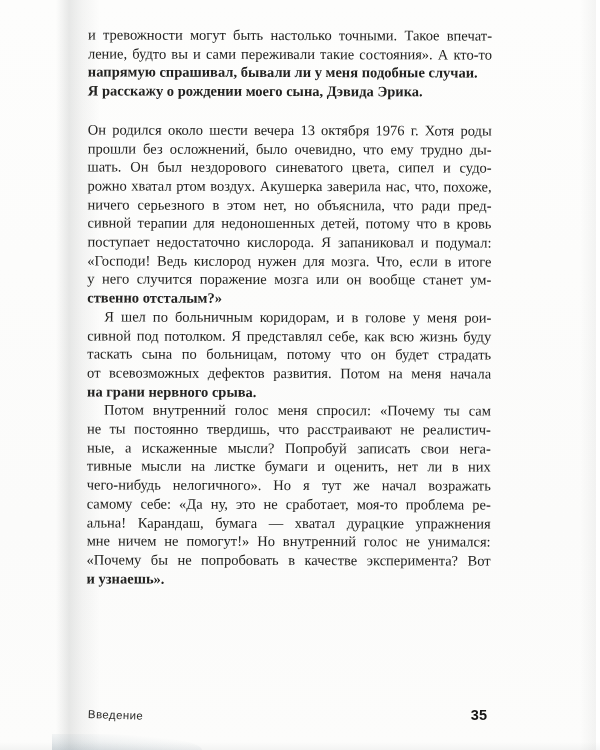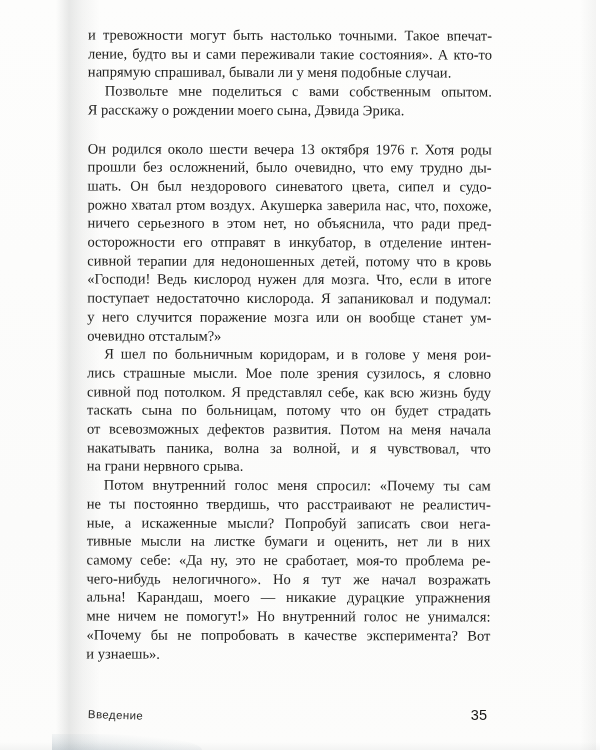--- a/index.html
+++ b/index.html
@@ -76,21 +76,21 @@
     transform: rotate(0.15deg);
     transform-origin: 50% 0;
   }
   .para { margin: 0; }
   .para.gap-before { margin-top: 20px; }
   .line {
     text-align: justify;
     text-align-last: justify;
     white-space: normal;
   }
-  .line.last-line { text-align-last: left; }
+  .line.last-line { text-align-last: left; font-weight: bold; }
   .line.indented { text-indent: 17px; }
 
   .footer {
     position: absolute;
     left: 88px;
     top: 708px;
     width: 404px;
     display: flex;
     justify-content: space-between;
     align-items: flex-start;
@@ -99,21 +99,21 @@
     font-family: "Liberation Sans", sans-serif;
     font-size: 11.5px;
     letter-spacing: 0.4px;
     color: #2e2e2c;
     transform: rotate(1.8deg);
     transform-origin: 0 50%;
   }
   .page-number {
     font-family: "Liberation Sans", sans-serif;
     font-size: 14.5px;
-    font-weight: normal;
+    font-weight: bold;
     color: #161616;
     margin-right: 5px;
     line-height: 14px;
   }
 </style>
 </head>
 <body>
 
 <div class="photo">
   <div class="curve-shadow-left"></div>
@@ -121,53 +121,49 @@
   <div class="corner-shadow"></div>
   <div class="bottom-strip"></div>
 
   <div class="text-block">
       <div class="para">
         <div class="line">и тревожности могут быть настолько точными. Такое впечат-</div>
         <div class="line">ление, будто вы и сами переживали такие состояния». А кто-то</div>
         <div class="line last-line">напрямую спрашивал, бывали ли у меня подобные случаи.</div>
       </div>
       <div class="para">
-        <div class="line indented">Позвольте мне поделиться с вами собственным опытом.</div>
         <div class="line last-line">Я расскажу о рождении моего сына, Дэвида Эрика.</div>
       </div>
       <div class="para gap-before">
         <div class="line">Он родился около шести вечера 13 октября 1976 г. Хотя роды</div>
         <div class="line">прошли без осложнений, было очевидно, что ему трудно ды-</div>
         <div class="line">шать. Он был нездорового синеватого цвета, сипел и судо-</div>
         <div class="line">рожно хватал ртом воздух. Акушерка заверила нас, что, похоже,</div>
         <div class="line">ничего серьезного в этом нет, но объяснила, что ради пред-</div>
-        <div class="line">осторожности его отправят в инкубатор, в отделение интен-</div>
         <div class="line">сивной терапии для недоношенных детей, потому что в кровь</div>
+        <div class="line">поступает недостаточно кислорода. Я запаниковал и подумал:</div>
         <div class="line">«Господи! Ведь кислород нужен для мозга. Что, если в итоге</div>
-        <div class="line">поступает недостаточно кислорода. Я запаниковал и подумал:</div>
         <div class="line">у него случится поражение мозга или он вообще станет ум-</div>
-        <div class="line last-line">очевидно отсталым?»</div>
+        <div class="line last-line">ственно отсталым?»</div>
       </div>
       <div class="para">
         <div class="line indented">Я шел по больничным коридорам, и в голове у меня рои-</div>
-        <div class="line">лись страшные мысли. Мое поле зрения сузилось, я словно</div>
         <div class="line">сивной под потолком. Я представлял себе, как всю жизнь буду</div>
         <div class="line">таскать сына по больницам, потому что он будет страдать</div>
         <div class="line">от всевозможных дефектов развития. Потом на меня начала</div>
-        <div class="line">накатывать паника, волна за волной, и я чувствовал, что</div>
         <div class="line last-line">на грани нервного срыва.</div>
       </div>
       <div class="para">
         <div class="line indented">Потом внутренний голос меня спросил: «Почему ты сам</div>
         <div class="line">не ты постоянно твердишь, что расстраивают не реалистич-</div>
         <div class="line">ные, а искаженные мысли? Попробуй записать свои нега-</div>
         <div class="line">тивные мысли на листке бумаги и оценить, нет ли в них</div>
+        <div class="line">чего-нибудь нелогичного». Но я тут же начал возражать</div>
         <div class="line">самому себе: «Да ну, это не сработает, моя-то проблема ре-</div>
-        <div class="line">чего-нибудь нелогичного». Но я тут же начал возражать</div>
-        <div class="line">альна! Карандаш, моего — никакие дурацкие упражнения</div>
+        <div class="line">альна! Карандаш, бумага — хватал дурацкие упражнения</div>
         <div class="line">мне ничем не помогут!» Но внутренний голос не унимался:</div>
         <div class="line">«Почему бы не попробовать в качестве эксперимента? Вот</div>
         <div class="line last-line">и узнаешь».</div>
       </div>
     </div>
 
   <div class="footer">
     <span class="section-label">Введение</span>
     <span class="page-number">35</span>
   </div>

